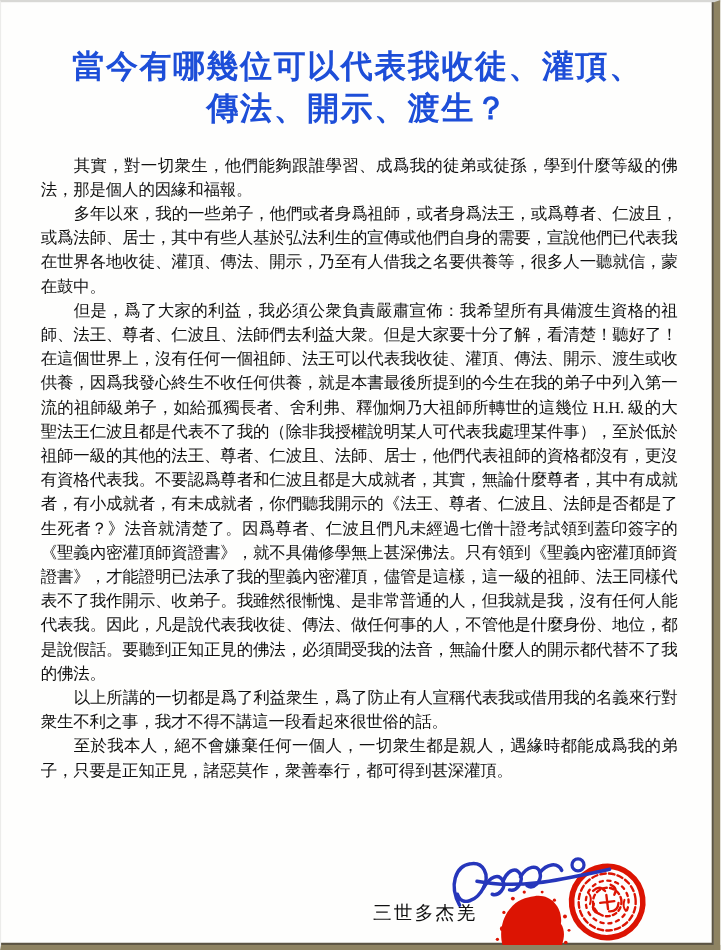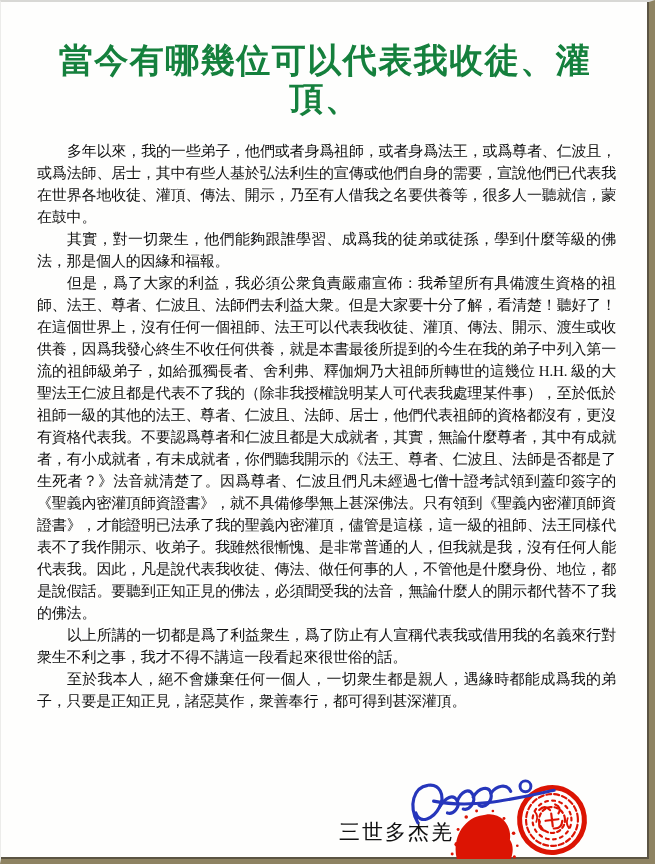--- a/index.html
+++ b/index.html
@@ -18,41 +18,41 @@
     box-shadow: inset -2px -2px 0 rgba(62,54,34,0.85);
     overflow: hidden;
     font-family: "Liberation Serif", "DejaVu Serif", serif;
     color: #111;
   }
   .page { position: relative; width: 100%; height: 100%; }
 
   .title {
     margin: 40px 28px 22px 28px;
     text-align: center;
-    font-size: 34px;
+    font-size: 29px;
     line-height: 38px;
     font-weight: bold;
-    color: #15803d;
+    color: #1d4ed8;
     letter-spacing: 1.5px;
   }
 
   .body-text {
     margin: 6px 33px 0 36px;
     font-size: 15px;
     line-height: 22px;
     letter-spacing: -0.2px;
     text-align: justify;
     text-justify: inter-ideograph;
   }
   .body-text p { margin: 0; text-indent: 2em; }
 
   .sig-name {
     position: absolute;
     left: 338px; top: 776px;
-    font-size: 21px;
+    font-size: 17px;
     letter-spacing: 2px;
     color: #111;
   }
   .signature {
     position: absolute;
     left: 403px; top: 733px;
     width: 158px; height: 70px;
     z-index: 3;
   }
   .thumbprint {
@@ -68,25 +68,25 @@
     transform: rotate(-7deg);
     z-index: 1;
   }
 </style>
 </head>
 <body>
 
 <div class="scan-frame">
   <div class="page">
 
-    <h1 class="title"><span>當今有哪幾位可以代表我收徒、灌頂、</span><br></h1>
+    <h1 class="title"><span>當今有哪幾位可以代表我收徒、灌頂、</span><br><span>傳法、開示、渡生？</span></h1>
 
     <div class="body-text">
+      <p>其實，對一切衆生，他們能夠跟誰學習、成爲我的徒弟或徒孫，學到什麼等級的佛法，那是個人的因緣和福報。</p>
       <p>多年以來，我的一些弟子，他們或者身爲祖師，或者身爲法王，或爲尊者、仁波且，或爲法師、居士，其中有些人基於弘法利生的宣傳或他們自身的需要，宣說他們已代表我在世界各地收徒、灌頂、傳法、開示，乃至有人借我之名要供養等，很多人一聽就信，蒙在鼓中。</p>
-      <p>其實，對一切衆生，他們能夠跟誰學習、成爲我的徒弟或徒孫，學到什麼等級的佛法，那是個人的因緣和福報。</p>
       <p>但是，爲了大家的利益，我必須公衆負責嚴肅宣佈：我希望所有具備渡生資格的祖師、法王、尊者、仁波且、法師們去利益大衆。但是大家要十分了解，看清楚！聽好了！在這個世界上，沒有任何一個祖師、法王可以代表我收徒、灌頂、傳法、開示、渡生或收供養，因爲我發心終生不收任何供養，就是本書最後所提到的今生在我的弟子中列入第一流的祖師級弟子，如給孤獨長者、舍利弗、釋伽炯乃大祖師所轉世的這幾位 H.H. 級的大聖法王仁波且都是代表不了我的（除非我授權說明某人可代表我處理某件事），至於低於祖師一級的其他的法王、尊者、仁波且、法師、居士，他們代表祖師的資格都沒有，更沒有資格代表我。不要認爲尊者和仁波且都是大成就者，其實，無論什麼尊者，其中有成就者，有小成就者，有未成就者，你們聽我開示的《法王、尊者、仁波且、法師是否都是了生死者？》法音就清楚了。因爲尊者、仁波且們凡未經過七僧十證考試領到蓋印簽字的《聖義內密灌頂師資證書》，就不具備修學無上甚深佛法。只有領到《聖義內密灌頂師資證書》，才能證明已法承了我的聖義內密灌頂，儘管是這樣，這一級的祖師、法王同樣代表不了我作開示、收弟子。我雖然很慚愧、是非常普通的人，但我就是我，沒有任何人能代表我。因此，凡是說代表我收徒、傳法、做任何事的人，不管他是什麼身份、地位，都是說假話。要聽到正知正見的佛法，必須聞受我的法音，無論什麼人的開示都代替不了我的佛法。</p>
       <p>以上所講的一切都是爲了利益衆生，爲了防止有人宣稱代表我或借用我的名義來行對衆生不利之事，我才不得不講這一段看起來很世俗的話。</p>
       <p>至於我本人，絕不會嫌棄任何一個人，一切衆生都是親人，遇緣時都能成爲我的弟子，只要是正知正見，諸惡莫作，衆善奉行，都可得到甚深灌頂。</p>
     </div>
 
     <span class="sig-name">三世多杰羌</span>
 
     <svg class="round-seal" viewBox="0 0 100 100">
       <g fill="none" stroke="#dc1403" stroke-linecap="round">
         <circle cx="50" cy="50" r="45" stroke-width="7"></circle>

